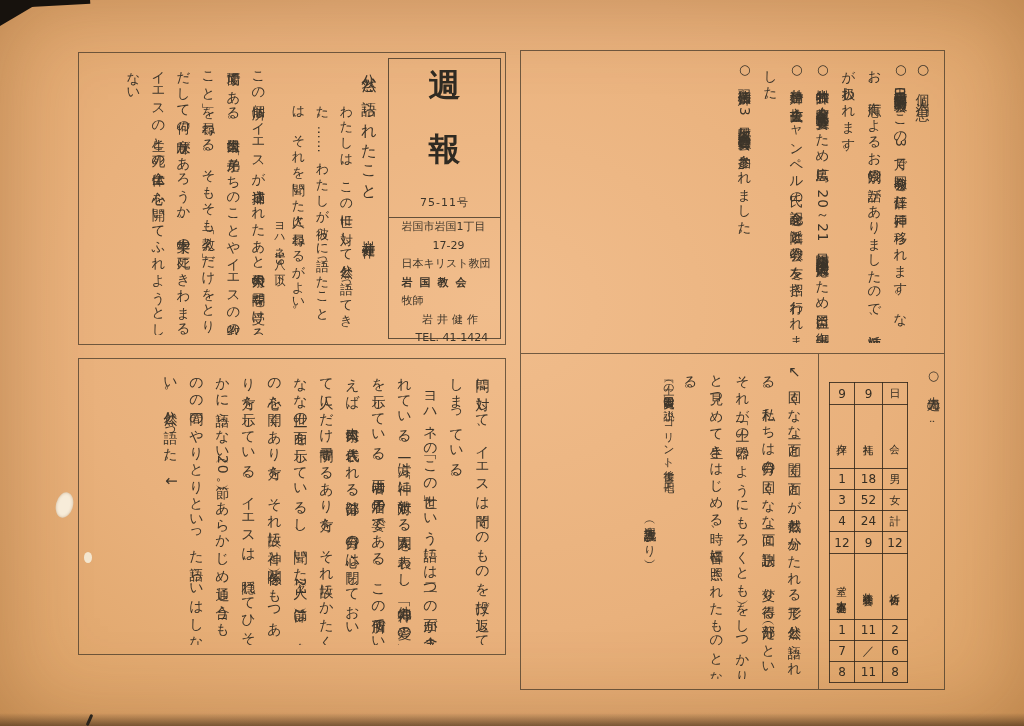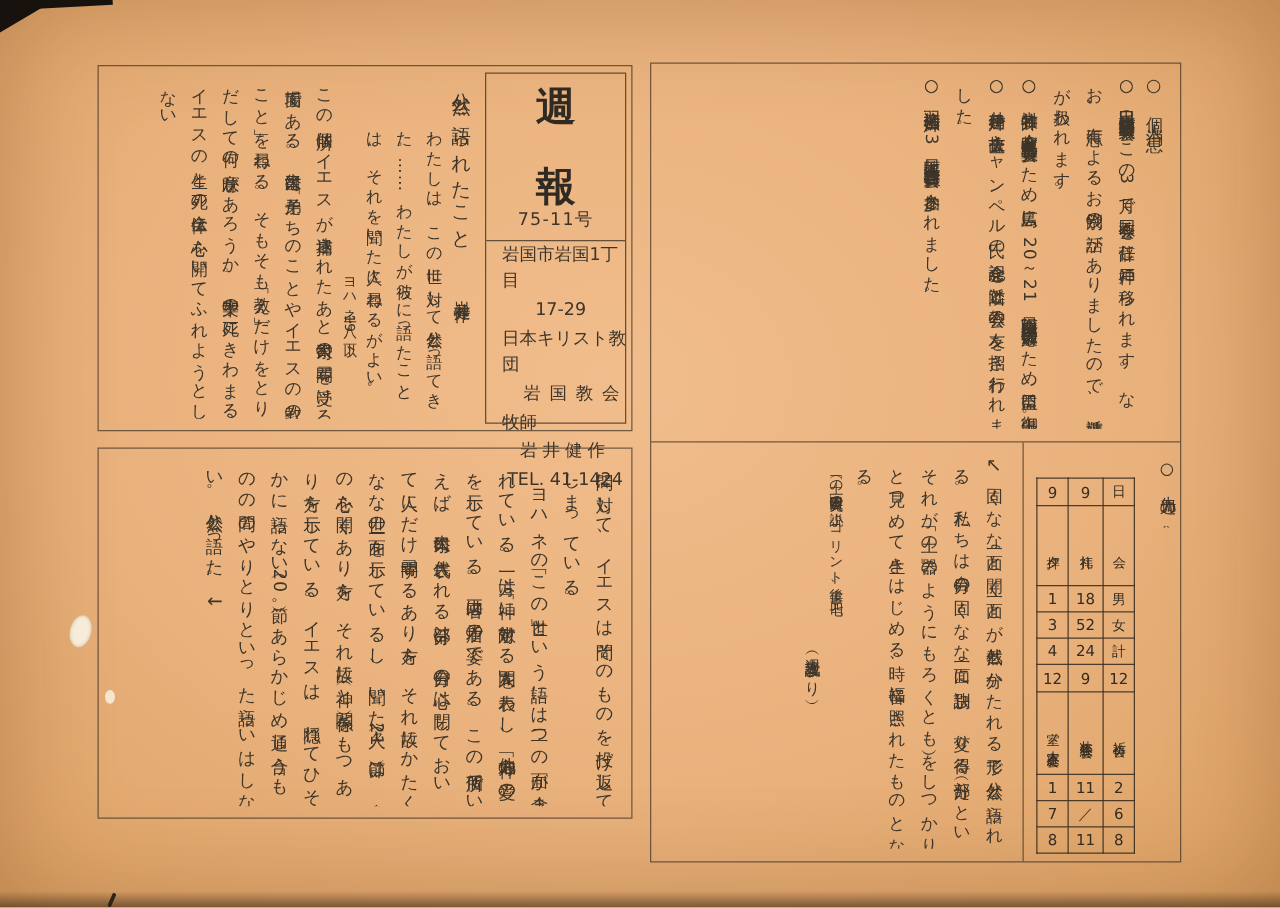--- a/index.html
+++ b/index.html
@@ -35,27 +35,27 @@
   .s-ref{font-size:11px;padding-inline-start:152px;margin-block-end:6px;}
   .s-body{font-size:13.5px;line-height:25px;letter-spacing:1px;}
 
   
   #masthead{position:absolute;top:5px;right:4px;bottom:5px;width:113px;
     border:1.5px solid rgba(64,52,38,.8);box-sizing:border-box;
     display:flex;flex-direction:column;align-items:center;}
   .m-big{font-size:32px;font-weight:bold;letter-spacing:0;line-height:1;color:#2f2a22;}
   .m-big1{margin-top:10px;}
   .m-big2{margin-top:32px;}
-  .m-issue{font-size:14px;margin-top:2px;letter-spacing:1px;}
+  .m-issue{font-size:11px;margin-top:30px;letter-spacing:1px;}
   .m-rule{width:100%;border-top:1.5px solid rgba(64,52,38,.8);margin-top:7px;}
   .m-date{font-size:16px;padding:6px 0 3px;letter-spacing:1px;}
-  .m-addr{font-size:14px;line-height:1.5;width:100%;box-sizing:border-box;padding:1px 5px;margin-left:15px;}
+  .m-addr{font-size:11px;line-height:1.5;width:100%;box-sizing:border-box;padding:1px 5px;margin-left:15px;}
   .a-right{text-align:center;padding-right:12px;}
   .a-center{text-align:center;}
-  .a-spread{text-align:right;letter-spacing:7px;}
+  .a-spread{text-align:left;letter-spacing:7px;font-weight:bold;}
   .a-spread2{text-align:center;letter-spacing:4px;}
 
   
   #boxB{left:78px;top:358px;width:428px;height:297px;}
   #sermonBottom{position:absolute;inset:9px;}
   .b-par{font-size:14px;line-height:26px;letter-spacing:1px;}
   .b-indent{text-indent:1em;}
   .arrow{font-size:15px;}
 
   

